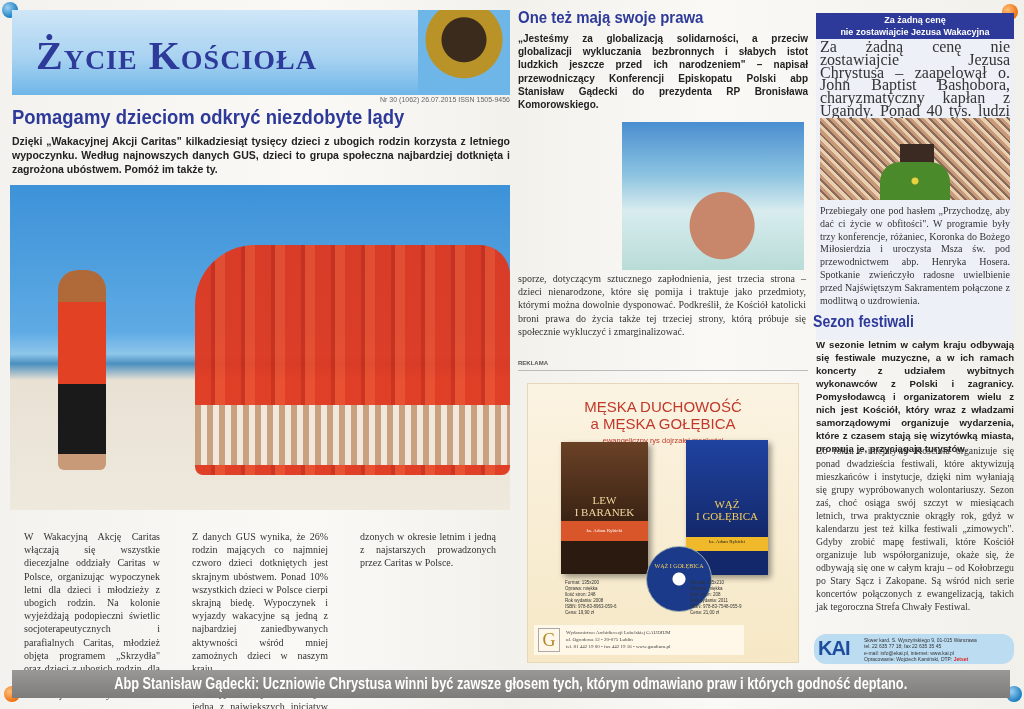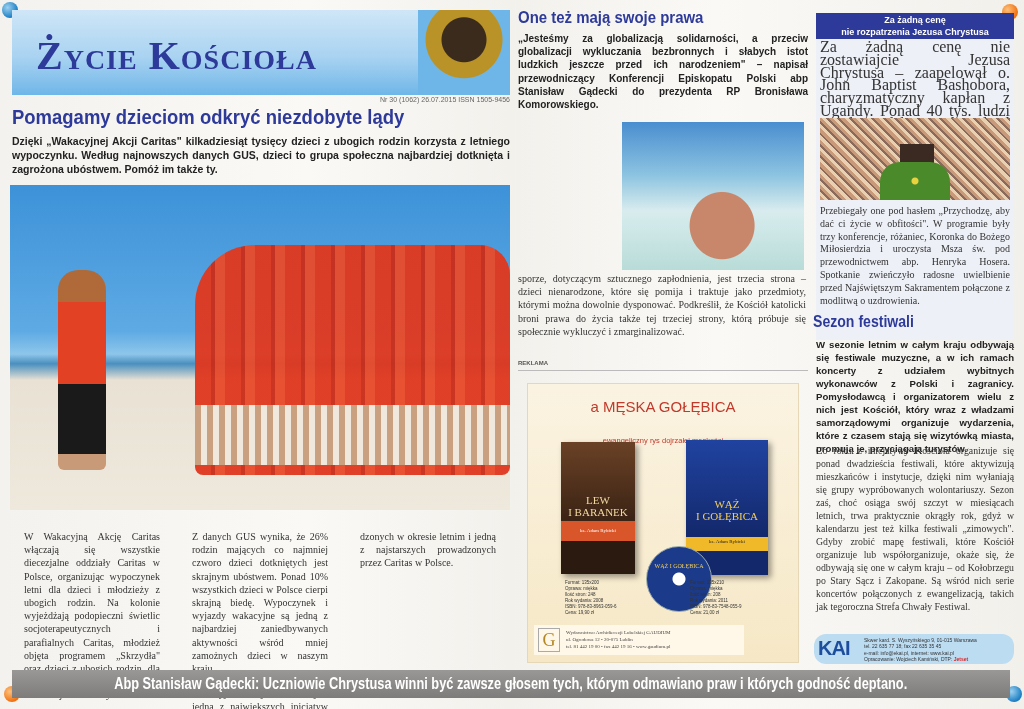--- a/index.html
+++ b/index.html
@@ -53,21 +53,21 @@
 
   .reklama { position: absolute; left: 518px; top: 360px; font-family: "Liberation Sans", sans-serif; font-size: 6px;
     font-weight: bold; color: #555; }
   .reklama-rule { position: absolute; left: 518px; top: 370px; width: 290px; height: 1px; background: #bbb; }
   .ad { position: absolute; left: 527px; top: 383px; width: 272px; height: 280px;
     background: linear-gradient(180deg, #fbf3e2 0%, #f6e8c6 100%); border: 1px solid #e6d8b6; }
   .ad-title { position: absolute; left: 0; top: 14px; width: 100%; text-align: center; font-family: "Liberation Sans", sans-serif;
     font-size: 15px; line-height: 17px; color: #c0392b; }
   .ad-sub { position: absolute; left: 0; top: 52px; width: 100%; text-align: center; font-family: "Liberation Sans", sans-serif;
     font-size: 7.5px; color: #c0392b; }
-  .book1 { position: absolute; left: 33px; top: 58px; width: 74px; height: 132px;
+  .book1 { position: absolute; left: 33px; top: 58px; width: 87px; height: 132px;
     background: linear-gradient(180deg, #6a4126 0%, #3a2314 60%, #d9562a 60% 75%, #2a1a10 75%); box-shadow: 3px 3px 6px rgba(0,0,0,.4); padding-left: 26px; }
   .book2 { position: absolute; left: 158px; top: 56px; width: 82px; height: 135px;
     background: linear-gradient(180deg, #2043a0 0%, #13286b 72%, #f0b92a 72% 82%, #13286b 82%); box-shadow: 3px 3px 6px rgba(0,0,0,.4); }
   .book-title { position: absolute; left: 0; width: 100%; text-align: center; color: #f3d9a0; font-size: 11px; line-height: 12px; }
   .book1 .book-title { top: 52px; }
   .book2 .book-title { top: 58px; color: #f5cf5a; }
   .book-author { position: absolute; left: 0; width: 100%; text-align: center; color: #fff; font-size: 5px; }
   .book1 .book-author { top: 86px; }
   .book2 .book-author { top: 99px; color: #222; }
   .cd { position: absolute; left: 118px; top: 162px; width: 66px; height: 66px; border-radius: 50%;
@@ -143,20 +143,21 @@
 
   <div class="h-mid">One też mają swoje prawa</div>
   <div class="lead-mid">„Jesteśmy za globalizacją solidarności, a przeciw globalizacji wykluczania bezbronnych i słabych istot ludzkich jeszcze przed ich narodzeniem" – napisał przewodniczący Konferencji Episkopatu Polski abp Stanisław Gądecki do prezydenta RP Bronisława Komorowskiego.</div>
   <div class="photo-baby"></div>
   <div class="col-text" style="left:518px;top:272px;width:288px;">sporze, dotyczącym sztucznego zapłodnienia, jest trzecia strona – dzieci nienarodzone, które się pomija i traktuje jako przedmioty, którymi można dowolnie dysponować. Podkreślił, że Kościół katolicki broni prawa do życia także tej trzeciej strony, którą próbuje się społecznie wykluczyć i zmarginalizować.</div>
 
   <div class="reklama">REKLAMA</div>
   <div class="reklama-rule"></div>
   <div class="ad">
     <div class="ad-title">
+      <div>MĘSKA DUCHOWOŚĆ</div>
       <div>a MĘSKA GOŁĘBICA</div>
     </div>
     <div class="ad-sub">ewangeliczny rys dojrzałej męskości</div>
 
     <div class="book1">
       <div class="book-title">
         <div>LEW</div>
         <div>I BARANEK</div>
       </div>
       <div class="book-author">ks. Adam Rybicki</div>
@@ -195,21 +196,21 @@
         <div>Wydawnictwo Archidiecezji Lubelskiej GAUDIUM</div>
         <div>ul. Ogrodowa 12 • 20-075 Lublin</div>
         <div>tel. 81 442 19 00 • fax 442 19 16 • www.gaudium.pl</div>
       </div>
     </div>
   </div>
 
   <div class="box-jesus">
     <div class="box-jesus-head">
       <div>Za żadną cenę</div>
-      <div>nie rozpatrzenia Jezusa Chrystusa</div>
+      <div>nie zostawiajcie Jezusa Wakacyjna</div>
     </div>
   </div>
   <div class="col-text" style="left:820px;top:41px;width:190px;font-size:16px;line-height:12.8px;">Za żadną cenę nie zostawiajcie Jezusa Chrystusa – zaapelował o. John Baptist Bashobora, charyzmatyczny kapłan z Ugandy. Ponad 40 tys. ludzi z całej Polski wzięło udział w rekolekcjach „Jezus na Stadionie", które odbyły się 18 lipca w Warszawie.</div>
   <div class="photo-stadium">
     <div class="podium"></div>
     <div class="flowers"></div>
   </div>
   <div class="col-text" style="left:820px;top:205px;width:190px;font-size:10px;line-height:12.8px;">Przebiegały one pod hasłem „Przychodzę, aby dać ci życie w obfitości". W programie były trzy konferencje, różaniec, Koronka do Bożego Miłosierdzia i uroczysta Msza św. pod przewodnictwem abp. Henryka Hosera. Spotkanie zwieńczyło radosne uwielbienie przed Najświętszym Sakramentem połączone z modlitwą o uzdrowienia.</div>
 
   <div class="h-festiwal">Sezon festiwali</div>

